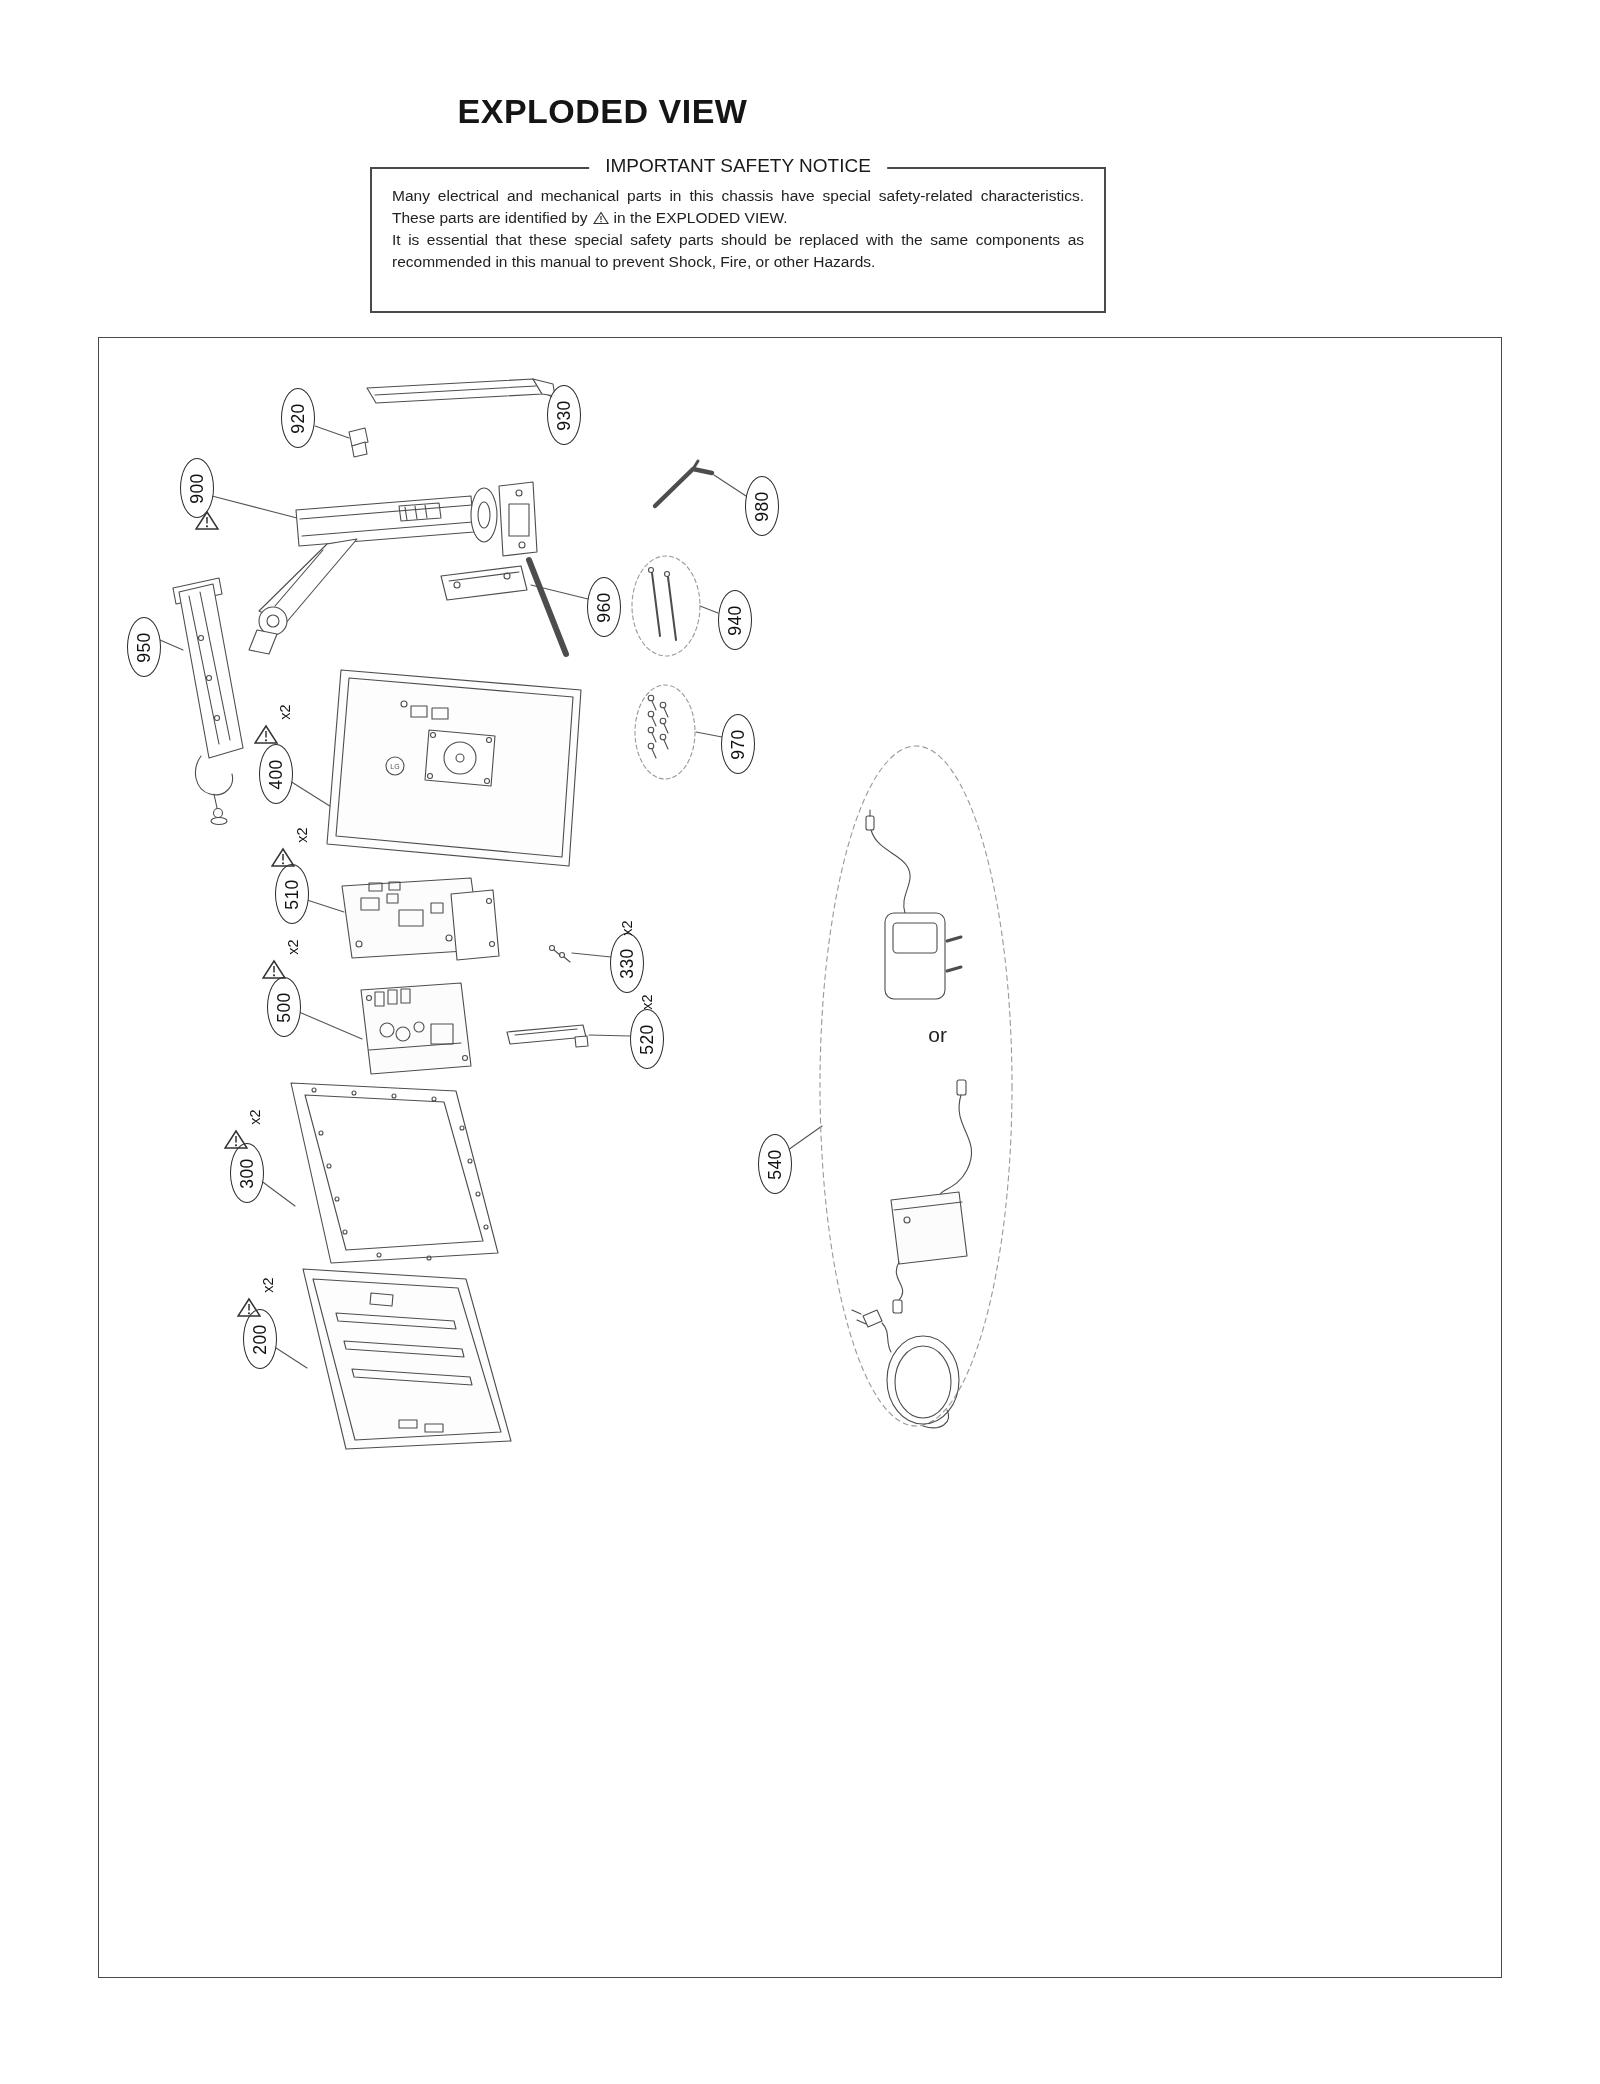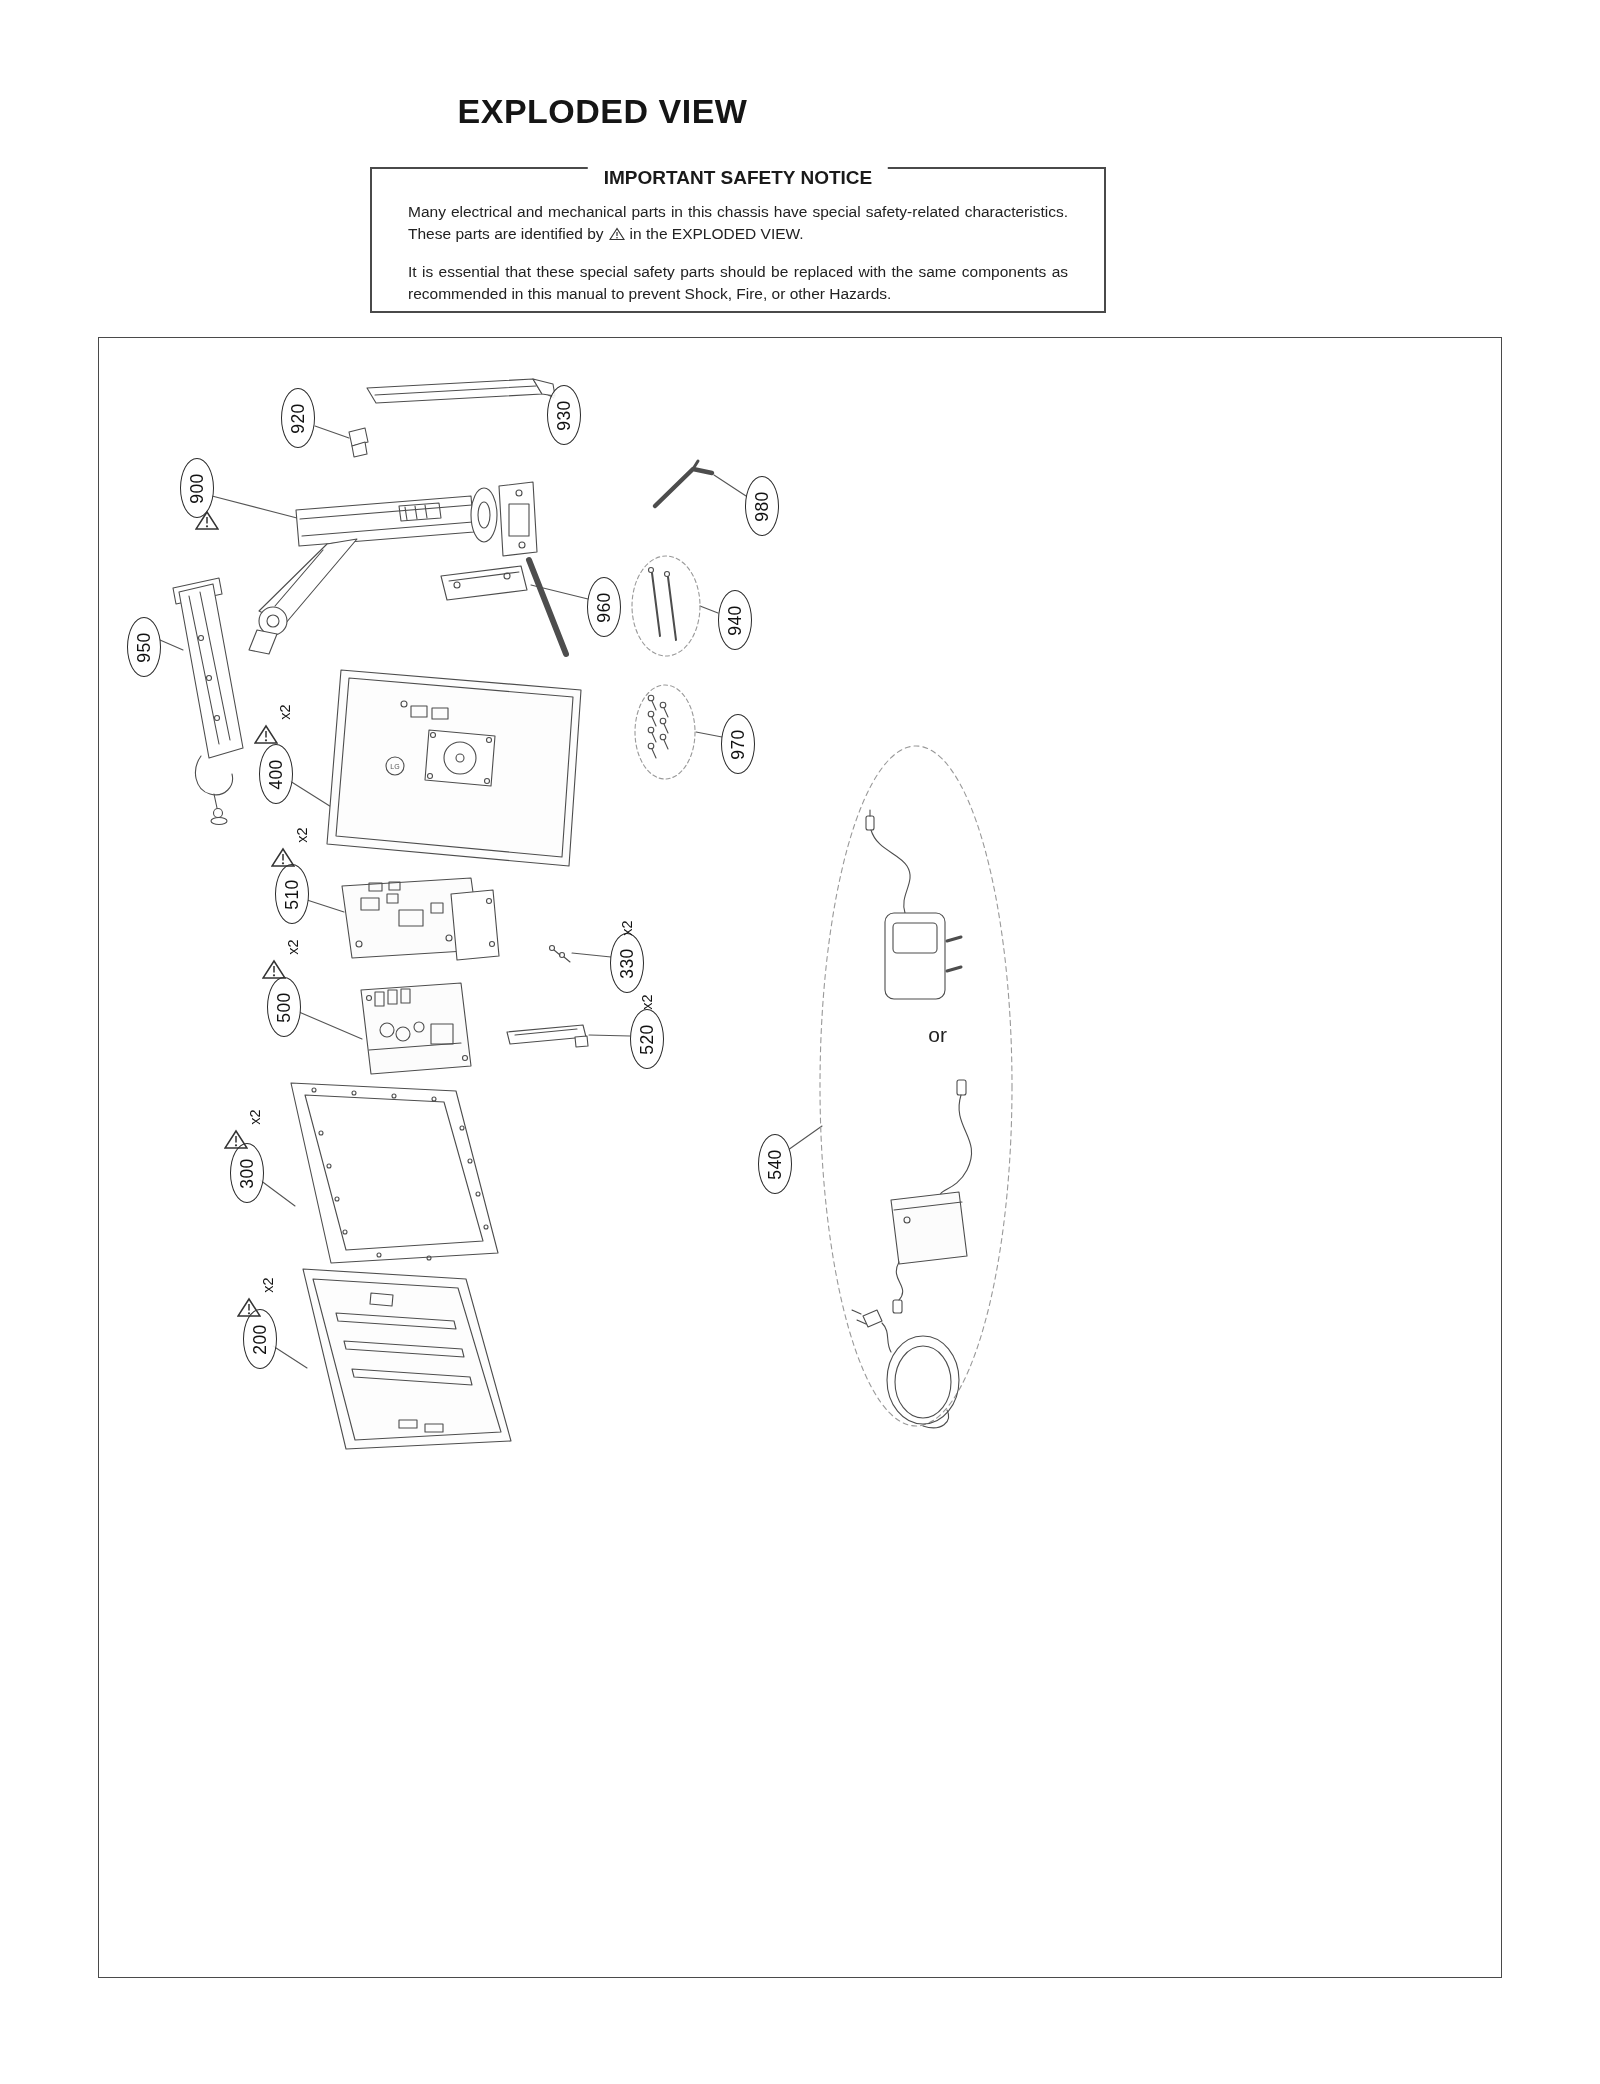--- a/index.html
+++ b/index.html
@@ -6,23 +6,23 @@
   html,body { background:#ffffff; }
   body { font-family:"Liberation Sans","DejaVu Sans",sans-serif; color:#1a1a1a; }
   .page { position:relative; width:1600px; height:2084px; background:#ffffff; overflow:hidden; }
 
   .page-title { position:absolute; left:400px; top:92px; width:405px; text-align:center;
                 font-size:34px; font-weight:700; letter-spacing:0.5px; color:#151515; }
 
   .notice-box { position:absolute; left:370px; top:167px; width:736px; height:146px;
                 border:2px solid #4a4a4a; background:#fff; }
   .notice-title { position:absolute; top:-14px; left:50%; transform:translateX(-50%);
-                  background:#fff; padding:0 16px; font-size:19px; font-weight:700; white-space:nowrap;margin-top:12px; }
+                  background:#fff; padding:0 16px; font-size:19px; font-weight:400; white-space:nowrap; }
   .notice-body { padding:16px 20px 0 20px; font-size:15.5px; line-height:1.42; text-align:justify; color:#222; }
-  .notice-body p { margin:16px; }
+  .notice-body p { margin:0; }
   .inline-warning { display:inline-block; vertical-align:-2px; margin:0 5px; }
 
   .diagram { position:absolute; left:98px; top:337px; width:1404px; height:1641px;
              border:1.5px solid #4a4a4a; background:#fff; }
   .art { position:absolute; left:0; top:0; width:1404px; height:1641px; }
 
   .callout { position:absolute; width:34px; height:60px; border:1.4px solid #2b2b2b; border-radius:50%;
              display:flex; align-items:center; justify-content:center; background:rgba(255,255,255,.9); }
   .callout span { display:inline-block; transform:rotate(-90deg); font-size:17.5px; color:#111; letter-spacing:.5px; white-space:nowrap; }
 

